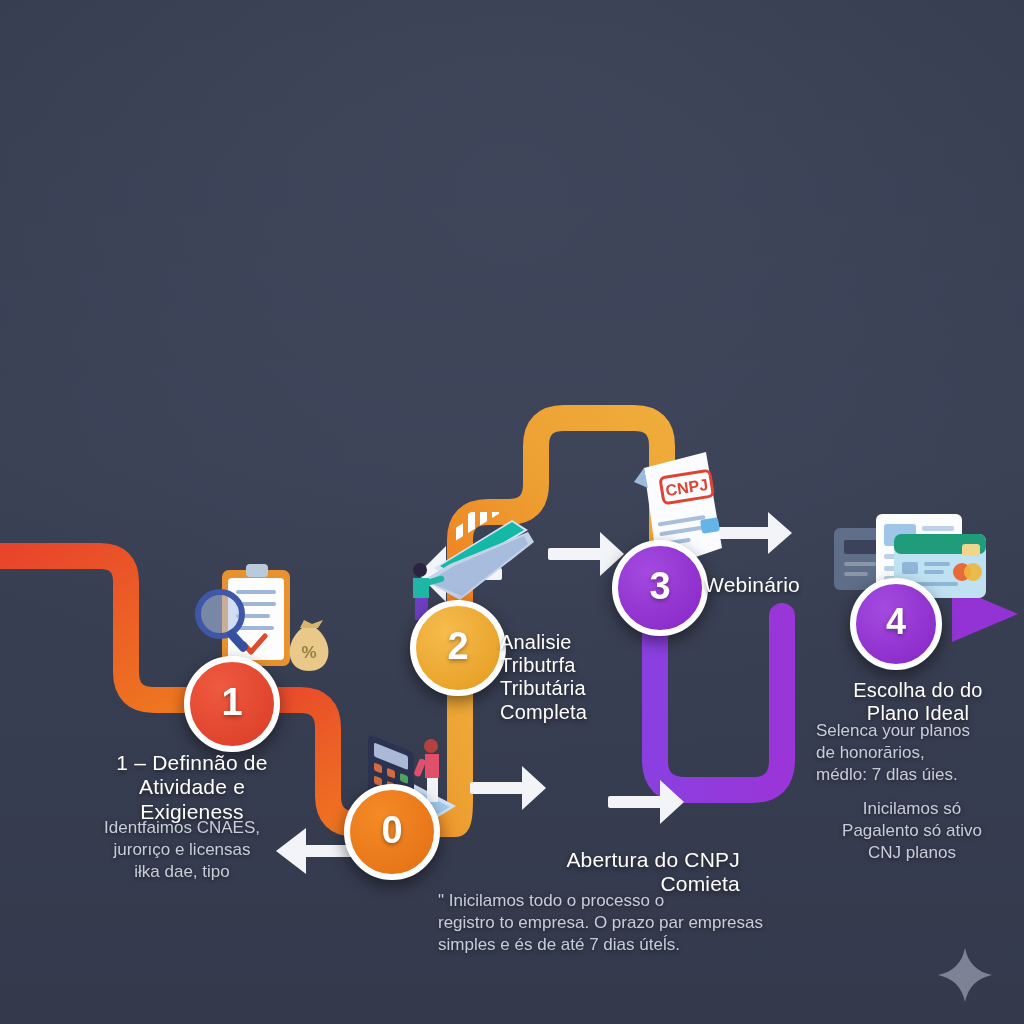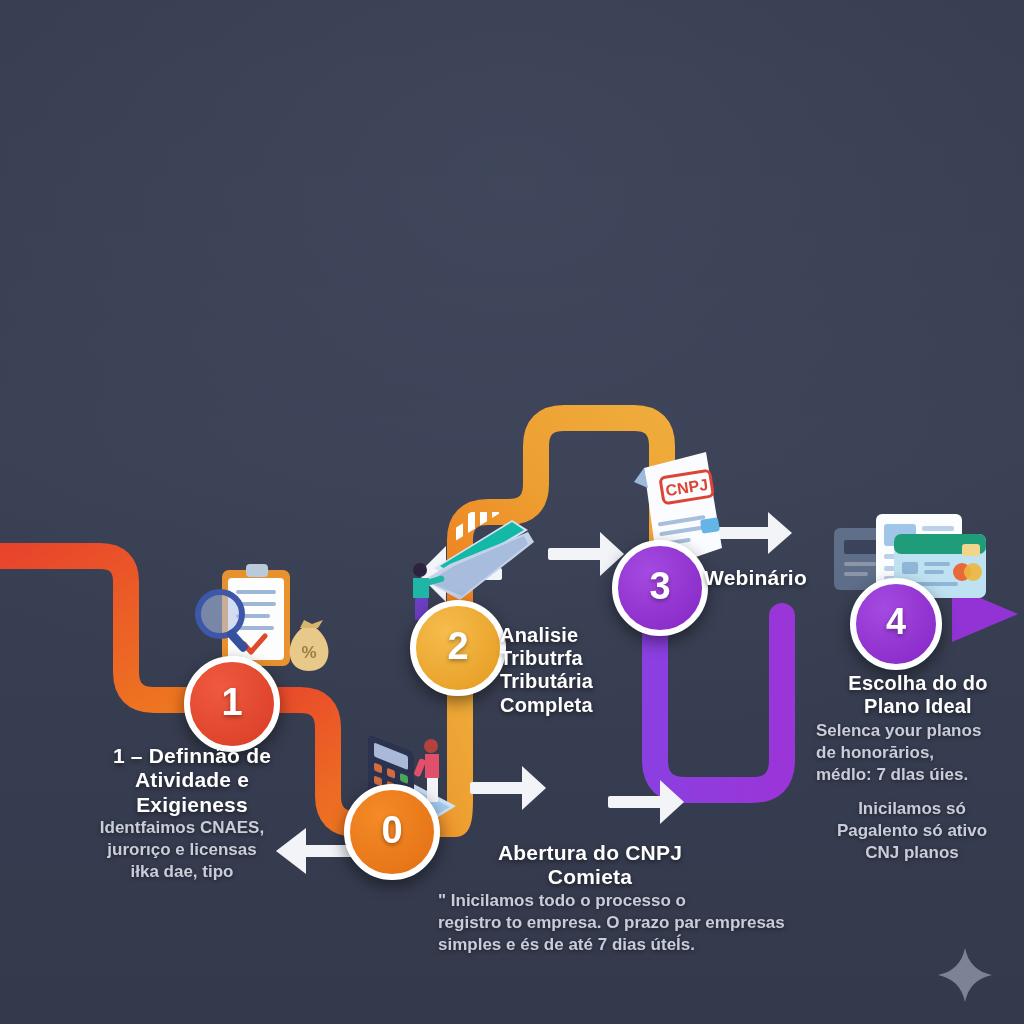--- a/index.html
+++ b/index.html
@@ -10,24 +10,25 @@
   }
   
   #stage:before{
     content:"";position:absolute;inset:0;
     background:
       radial-gradient(120% 90% at 50% 18%, rgba(70,78,100,.55) 0%, rgba(56,62,82,0) 62%),
       linear-gradient(180deg,#363c4f 0%,#3a4054 45%,#343a4c 100%);
     pointer-events:none;
   }
   #flow{position:absolute;inset:0;}
-  .lbl{position:absolute;color:#ffffff;font-weight:bold;}
+  .lbl{position:absolute;color:#ffffff;}
   .h{
-    font-weight:bold;letter-spacing:.2px;line-height:1.16;
+    font-weight:normal;letter-spacing:.2px;line-height:1.16;
     text-shadow:0 2px 5px rgba(0,0,0,.55);
+    margin-top:7px;
   }
   .p{
     color:#c9cddb;line-height:1.30;
     text-shadow:0 1px 4px rgba(0,0,0,.5);
   }
   .node{
     position:absolute;border-radius:50%;
     border:6px solid #ffffff;
     display:flex;align-items:center;justify-content:center;
     color:#fff;font-weight:bold;
@@ -261,21 +262,21 @@
 
   <div class="lbl h" style="left:500px;top:624px;width:150px;font-size:20px;text-align:left">
     <div>Analisie</div>
     <div>Tributrfa</div>
     <div>Tributária</div>
     <div>Completa</div>
   </div>
 
   <div class="lbl h" style="left:704px;top:566px;font-size:21px">Webinário</div>
 
-  <div class="lbl h" style="left:440px;top:841px;width:300px;font-size:21px;text-align:center">
+  <div class="lbl h" style="left:440px;top:841px;width:300px;font-size:21px;text-align:right">
     <div>Abertura do CNPJ</div>
     <div>Comieta</div>
   </div>
   <div class="lbl p" style="left:438px;top:890px;width:386px;font-size:17px;text-align:left">
     <div>" Inicilamos todo o processo o</div>
     <div>registro to empresa. O prazo par empresas</div>
     <div>simples e és de até 7 dias úteĺs.</div>
   </div>
 
   <div class="lbl h" style="left:818px;top:672px;width:200px;font-size:20px;text-align:center">

